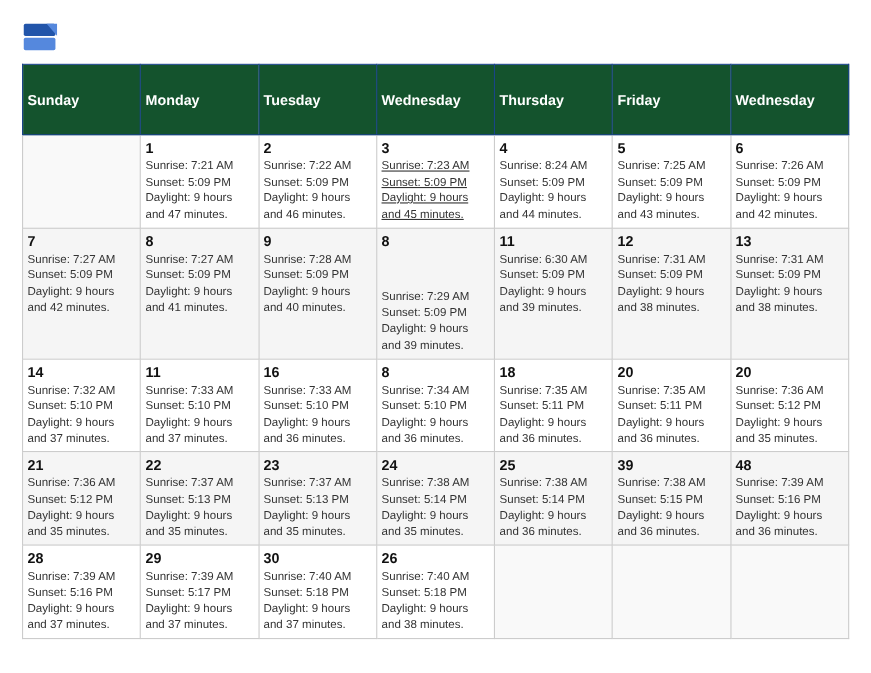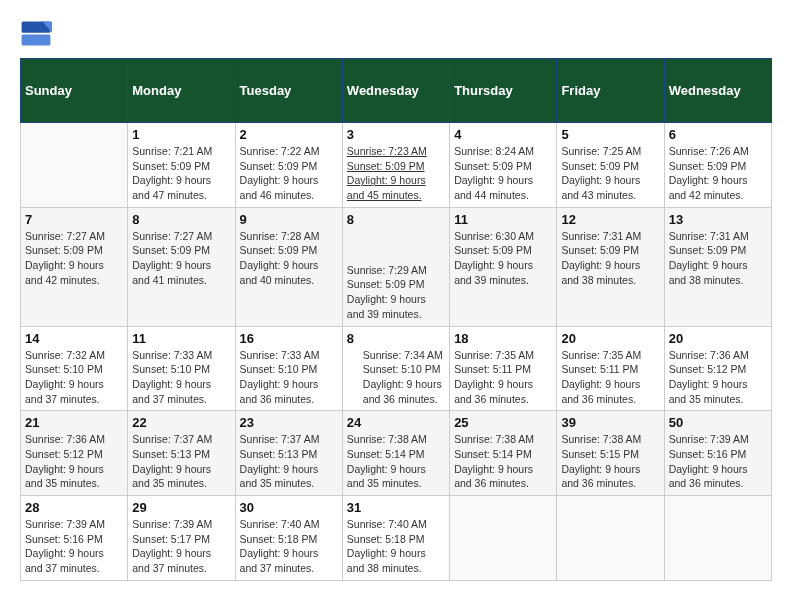--- a/index.html
+++ b/index.html
@@ -233,21 +233,21 @@
         </td>
         <td>
           <div class="day-number">16</div>
           <div class="day-info" style="white-space: pre-line;">Sunrise: 7:33 AM
 Sunset: 5:10 PM
 Daylight: 9 hours
 and 36 minutes.</div>
         </td>
         <td>
           <div class="day-number">8</div>
-          <div class="day-info" style="white-space: pre-line; margin-left: 16px;">Sunrise: 7:34 AM
+          <div class="day-info" style="white-space: pre-line;">Sunrise: 7:34 AM
 Sunset: 5:10 PM
 Daylight: 9 hours
 and 36 minutes.</div>
         </td>
         <td>
           <div class="day-number">18</div>
           <div class="day-info" style="white-space: pre-line;">Sunrise: 7:35 AM
 Sunset: 5:11 PM
 Daylight: 9 hours
 and 36 minutes.</div>
@@ -304,21 +304,21 @@
 and 36 minutes.</div>
         </td>
         <td>
           <div class="day-number">39</div>
           <div class="day-info" style="white-space: pre-line;">Sunrise: 7:38 AM
 Sunset: 5:15 PM
 Daylight: 9 hours
 and 36 minutes.</div>
         </td>
         <td>
-          <div class="day-number">50</div>
+          <div class="day-number">48</div>
           <div class="day-info" style="white-space: pre-line;">Sunrise: 7:39 AM
 Sunset: 5:16 PM
 Daylight: 9 hours
 and 36 minutes.</div>
         </td>
       </tr>
       <tr>
         <td>
           <div class="day-number">28</div>
           <div class="day-info" style="white-space: pre-line;">Sunrise: 7:39 AM
@@ -334,21 +334,21 @@
 and 37 minutes.</div>
         </td>
         <td>
           <div class="day-number">30</div>
           <div class="day-info" style="white-space: pre-line;">Sunrise: 7:40 AM
 Sunset: 5:18 PM
 Daylight: 9 hours
 and 37 minutes.</div>
         </td>
         <td>
-          <div class="day-number">31</div>
+          <div class="day-number">26</div>
           <div class="day-info" style="white-space: pre-line;">Sunrise: 7:40 AM
 Sunset: 5:18 PM
 Daylight: 9 hours
 and 38 minutes.</div>
         </td>
         <td class="empty-cell"></td>
         <td class="empty-cell"></td>
         <td class="empty-cell"></td>
       </tr>
     </tbody>

